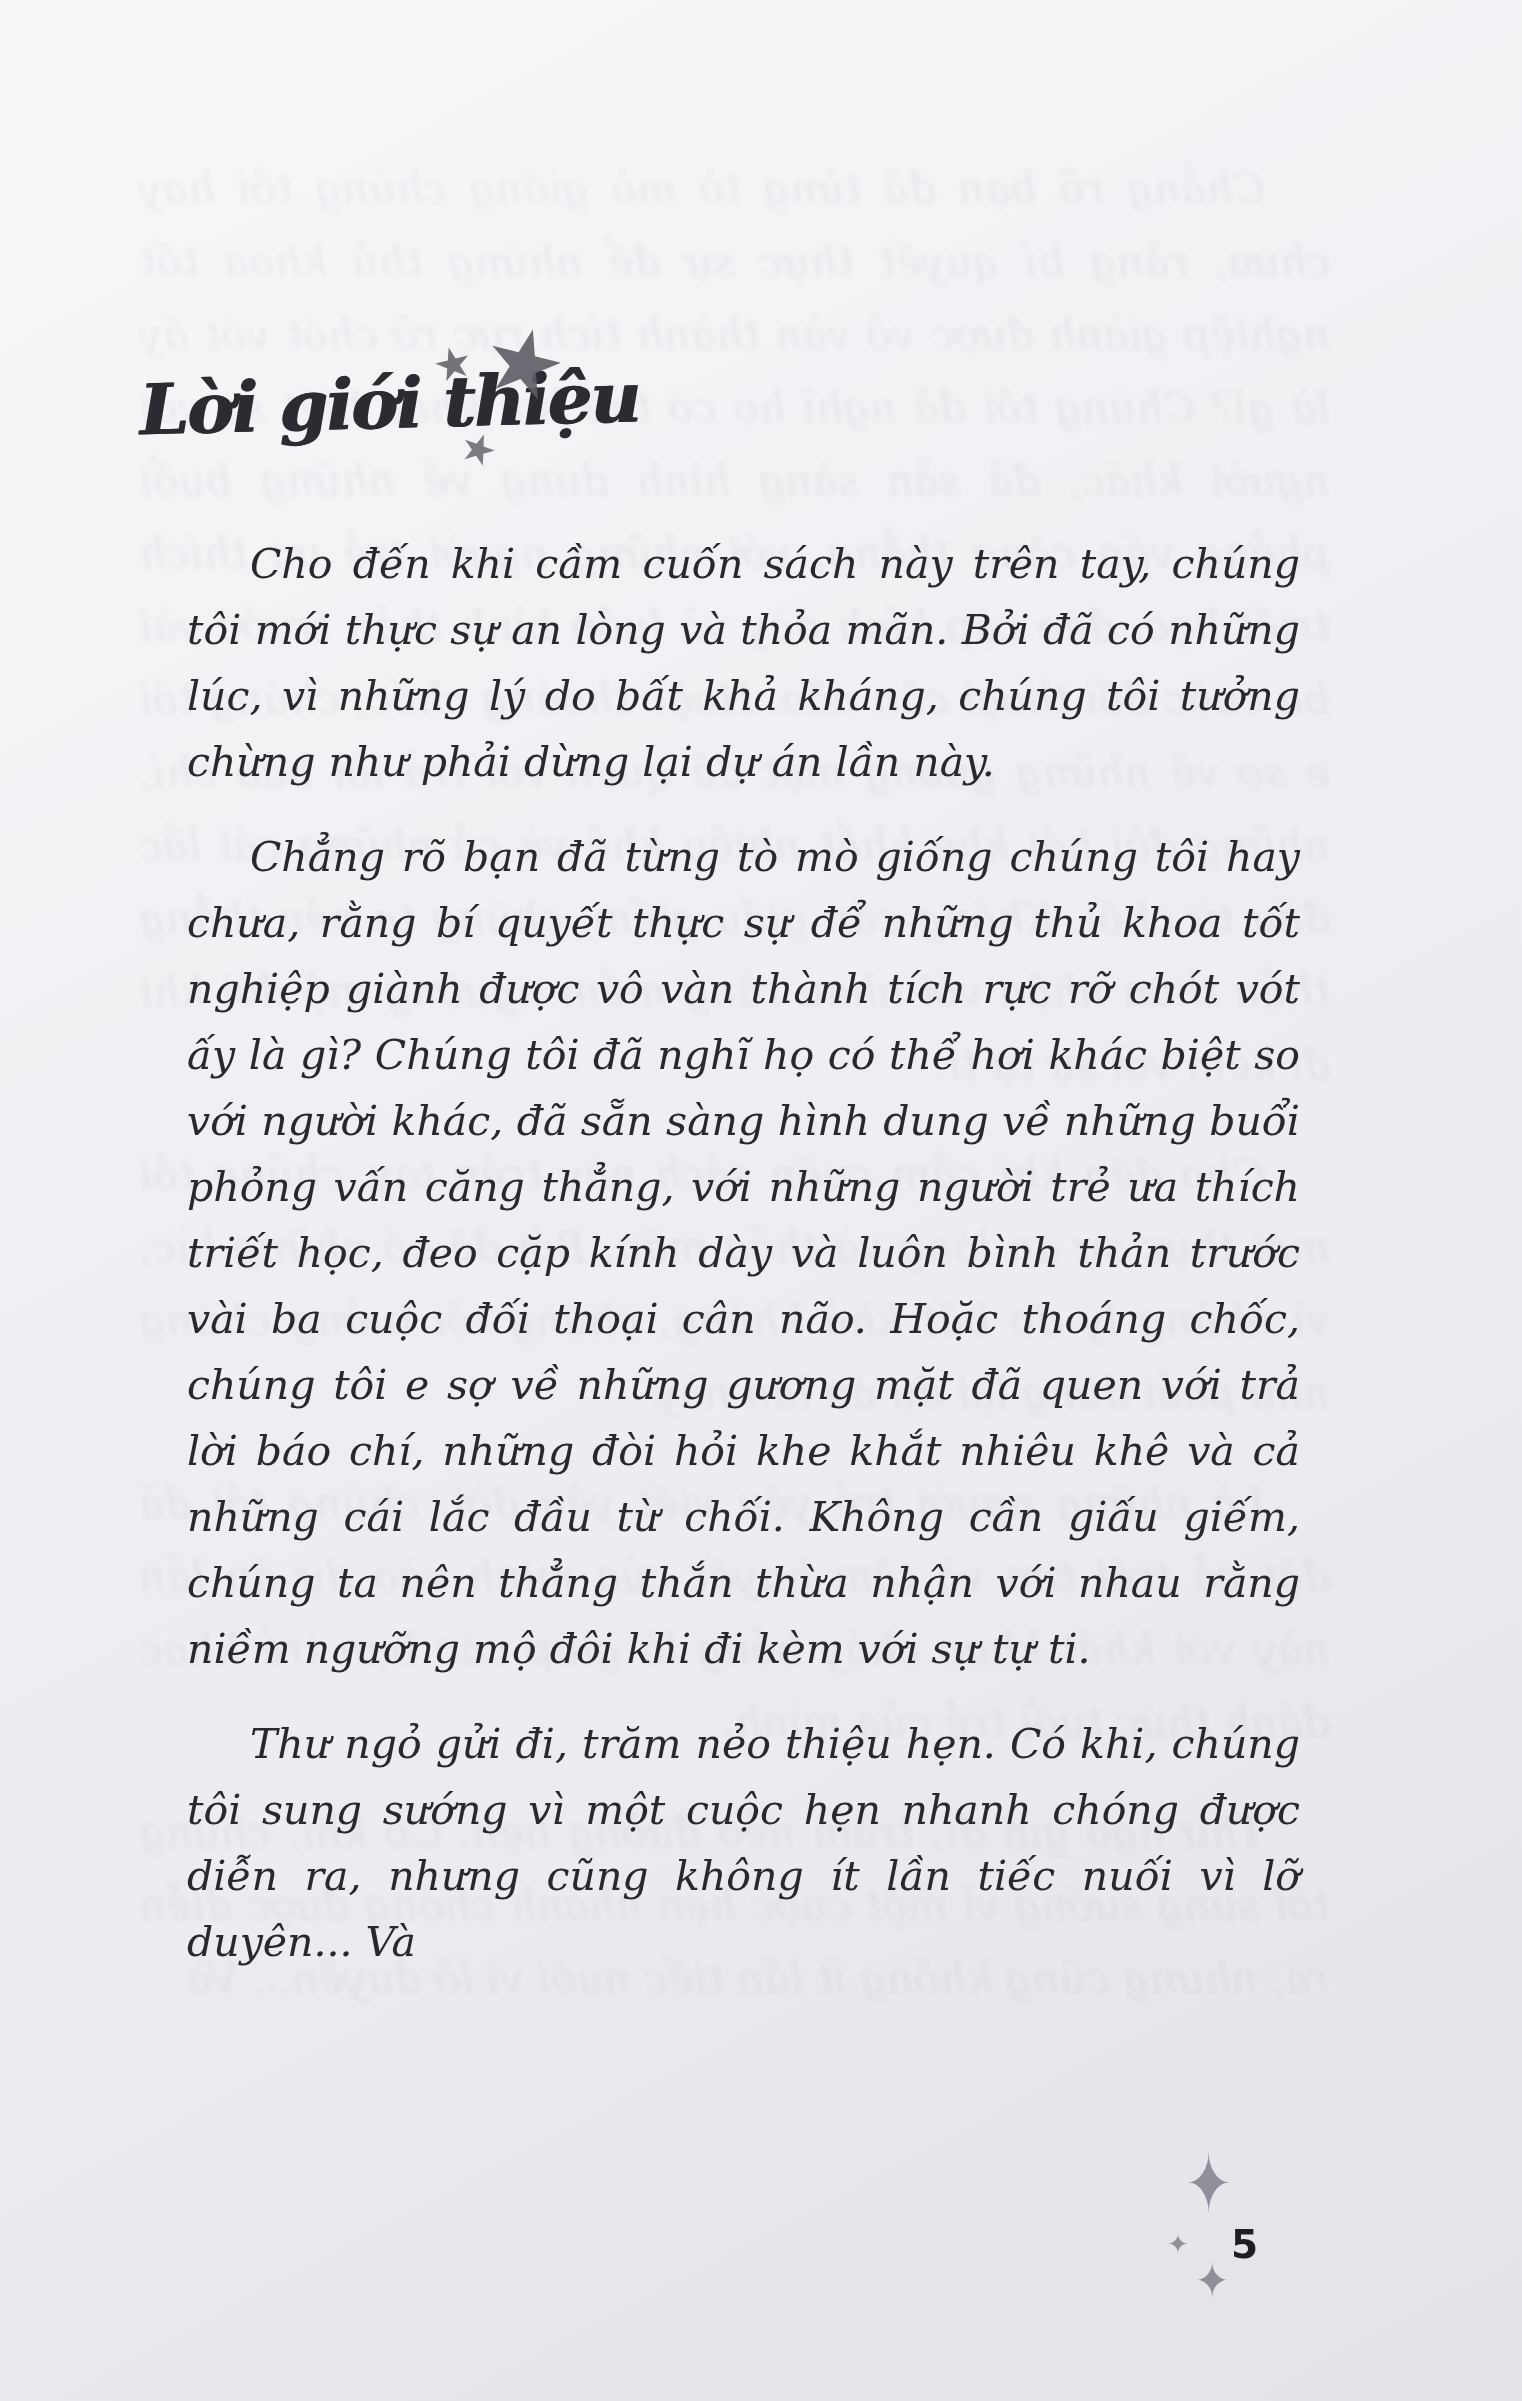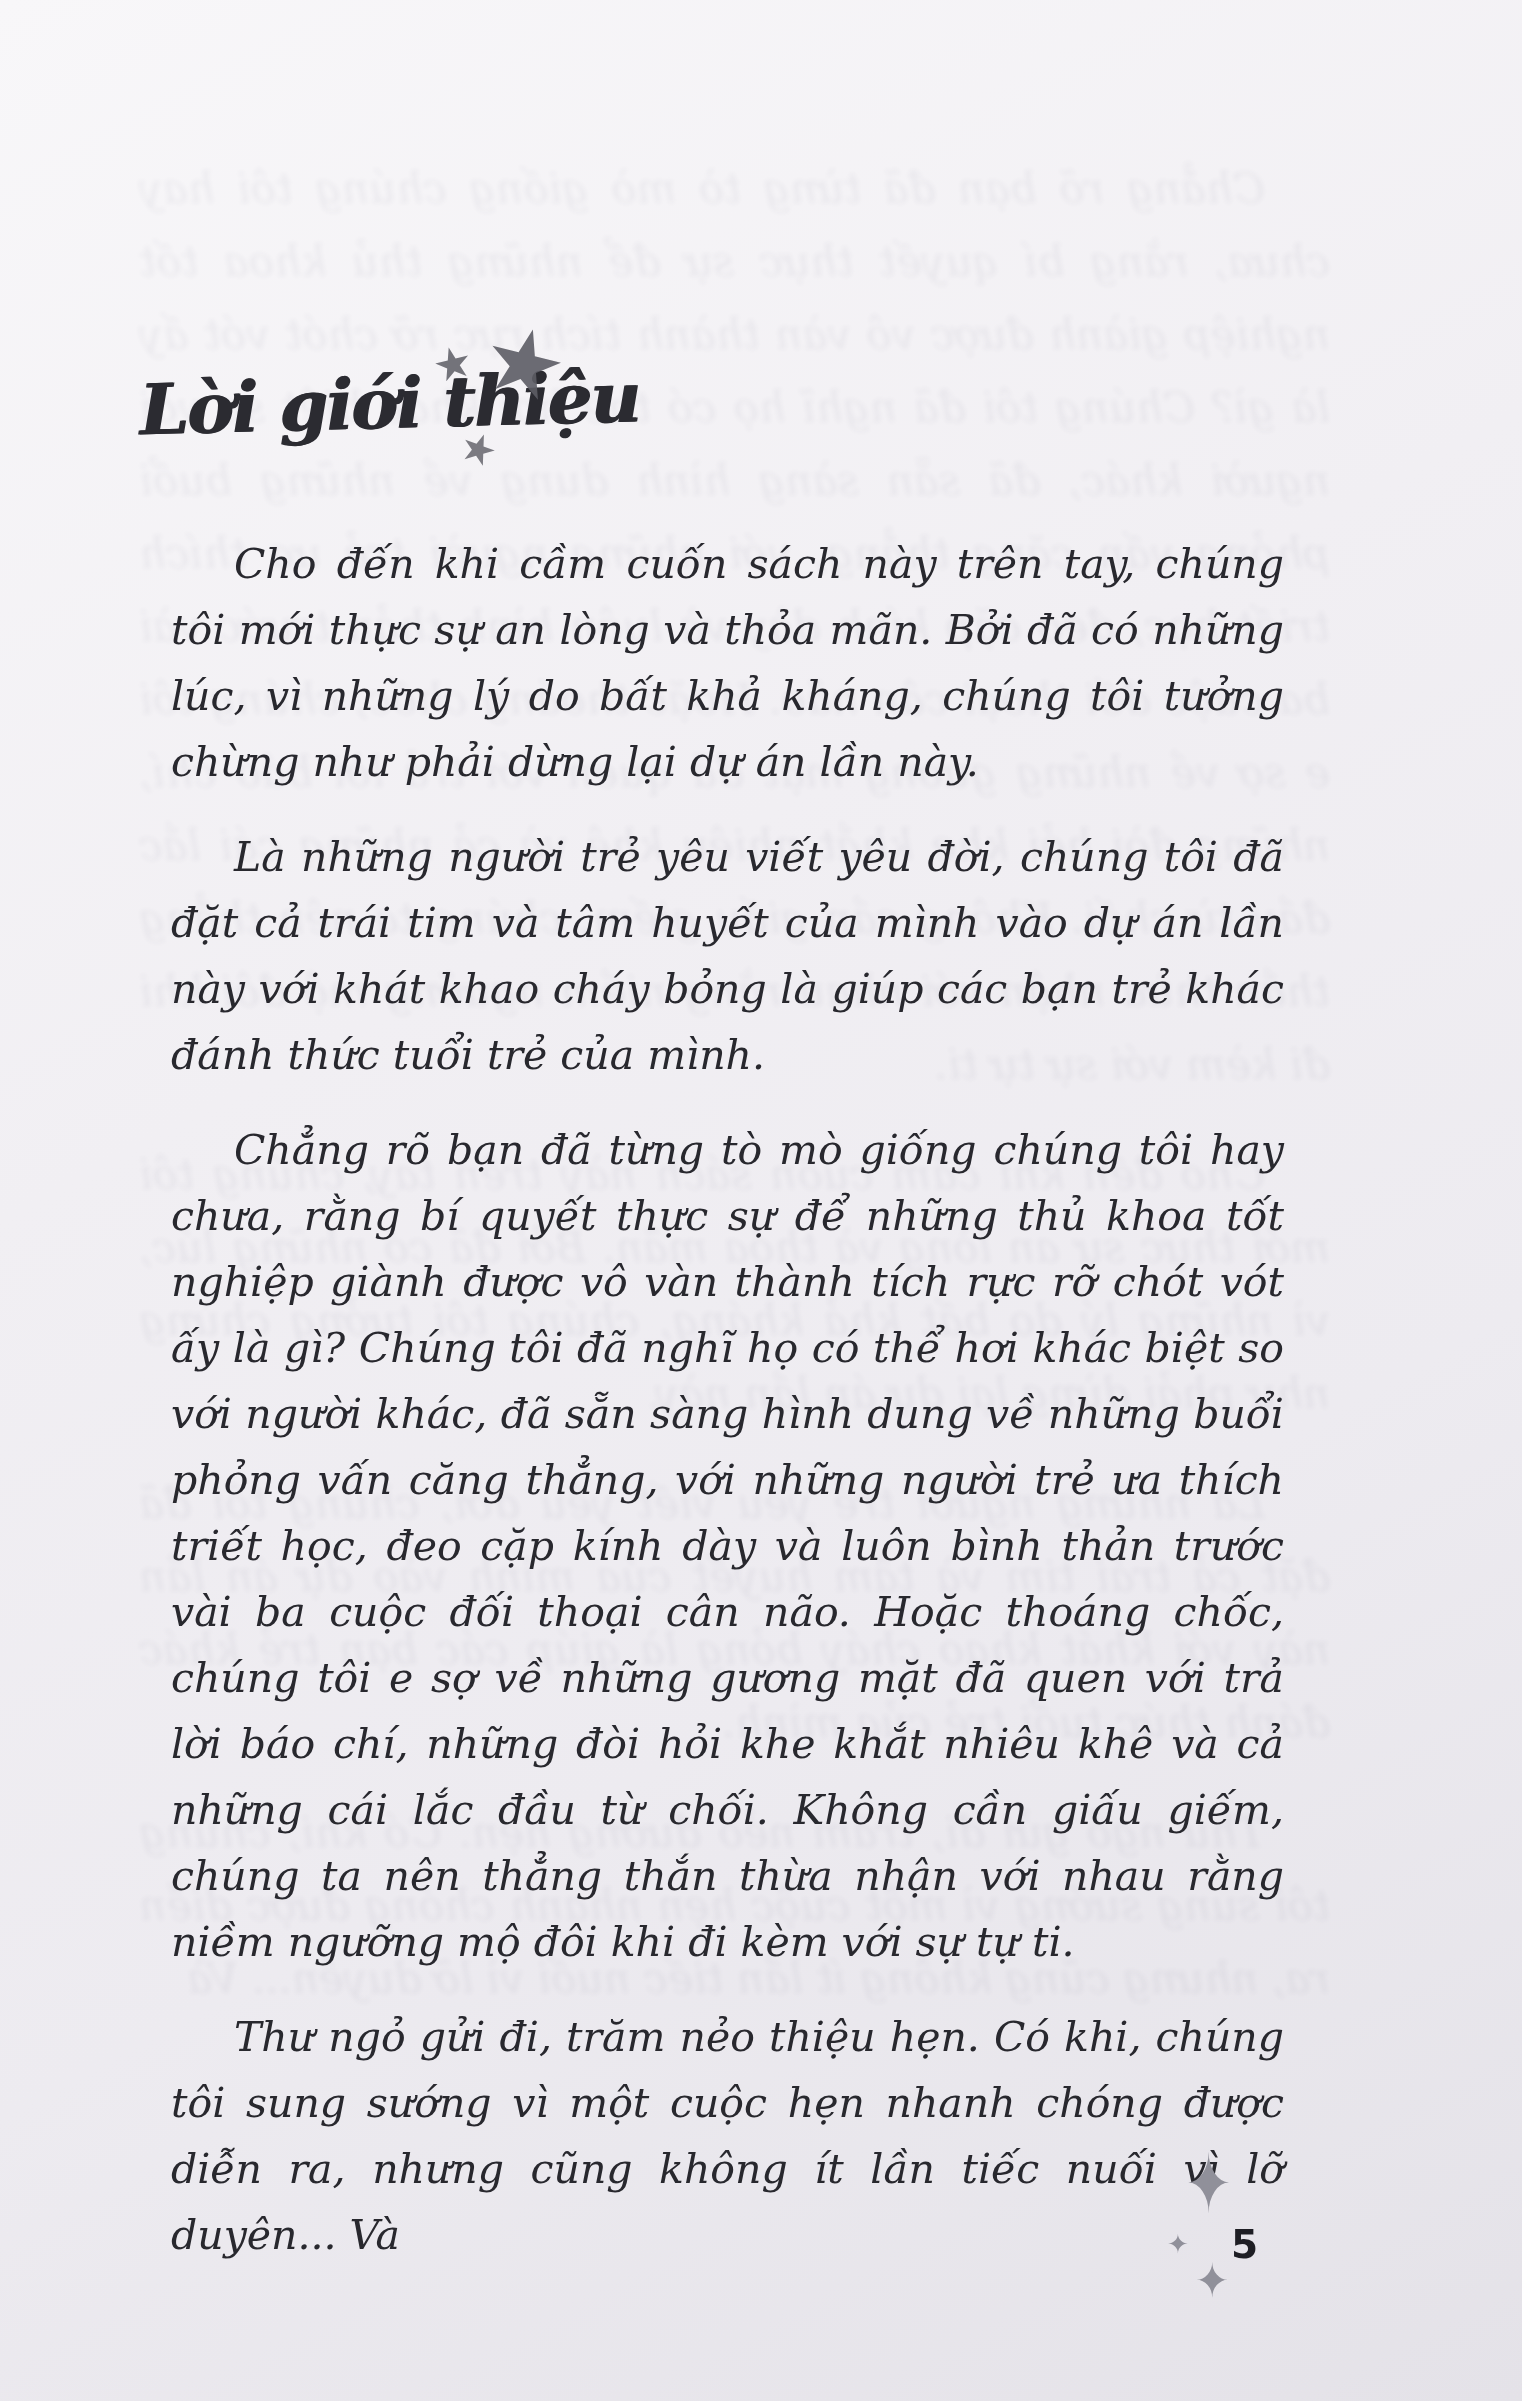--- a/index.html
+++ b/index.html
@@ -63,21 +63,21 @@
     font-family:"DejaVu Sans", sans-serif;
     line-height:1;
     color:var(--star-gray);
   }
   .star-a{left:294px;top:-20.3px;font-size:44px;transform:rotate(-14deg);opacity:.85;}
   .star-b{left:344px;top:-44px;font-size:92px;transform:rotate(14deg);opacity:.9;}
   .star-c{left:321px;top:67px;font-size:41px;transform:rotate(20deg);opacity:.8;}
 
   .content{
     position:absolute;
-    left:171px;top:531px;width:1113px;
+    left:187px;top:531px;width:1113px;
     font-style:italic;
     font-size:41px;
     line-height:66px;
     text-align:justify;
     color:var(--ink);
   }
   .para{margin:0 0 29px 0;text-indent:63px;}
 
   .page-number{
     position:absolute;left:1231px;top:2222px;
@@ -110,21 +110,20 @@
 
   <div class="title-row">
     <h1 class="title">Lời giới thiệu</h1>
     <span class="star star-a">★</span>
     <span class="star star-b">★</span>
     <span class="star star-c">★</span>
   </div>
 
   <div class="content">
     <p class="para">Cho đến khi cầm cuốn sách này trên tay, chúng tôi mới thực sự an lòng và thỏa mãn. Bởi đã có những lúc, vì những lý do bất khả kháng, chúng tôi tưởng chừng như phải dừng lại dự án lần này.</p>
-    <p class="para">Là những người trẻ yêu viết yêu đời, chúng tôi đã đặt cả trái tim và tâm huyết của mình vào dự án lần này với khát khao cháy bỏng là giúp các bạn trẻ khác đánh thức tuổi trẻ của mình.</p>
     <p class="para">Chẳng rõ bạn đã từng tò mò giống chúng tôi hay chưa, rằng bí quyết thực sự để những thủ khoa tốt nghiệp giành được vô vàn thành tích rực rỡ chót vót ấy là gì? Chúng tôi đã nghĩ họ có thể hơi khác biệt so với người khác, đã sẵn sàng hình dung về những buổi phỏng vấn căng thẳng, với những người trẻ ưa thích triết học, đeo cặp kính dày và luôn bình thản trước vài ba cuộc đối thoại cân não. Hoặc thoáng chốc, chúng tôi e sợ về những gương mặt đã quen với trả lời báo chí, những đòi hỏi khe khắt nhiêu khê và cả những cái lắc đầu từ chối. Không cần giấu giếm, chúng ta nên thẳng thắn thừa nhận với nhau rằng niềm ngưỡng mộ đôi khi đi kèm với sự tự ti.</p>
     <p class="para">Thư ngỏ gửi đi, trăm nẻo thiệu hẹn. Có khi, chúng tôi sung sướng vì một cuộc hẹn nhanh chóng được diễn ra, nhưng cũng không ít lần tiếc nuối vì lỡ duyên... Và</p>
   </div>
 
   <span class="sparkle sparkle-tall">✦</span>
   <span class="sparkle sparkle-small">✦</span>
   <span class="sparkle sparkle-diamond">✦</span>
   <span class="page-number">5</span>
 
 </div>

